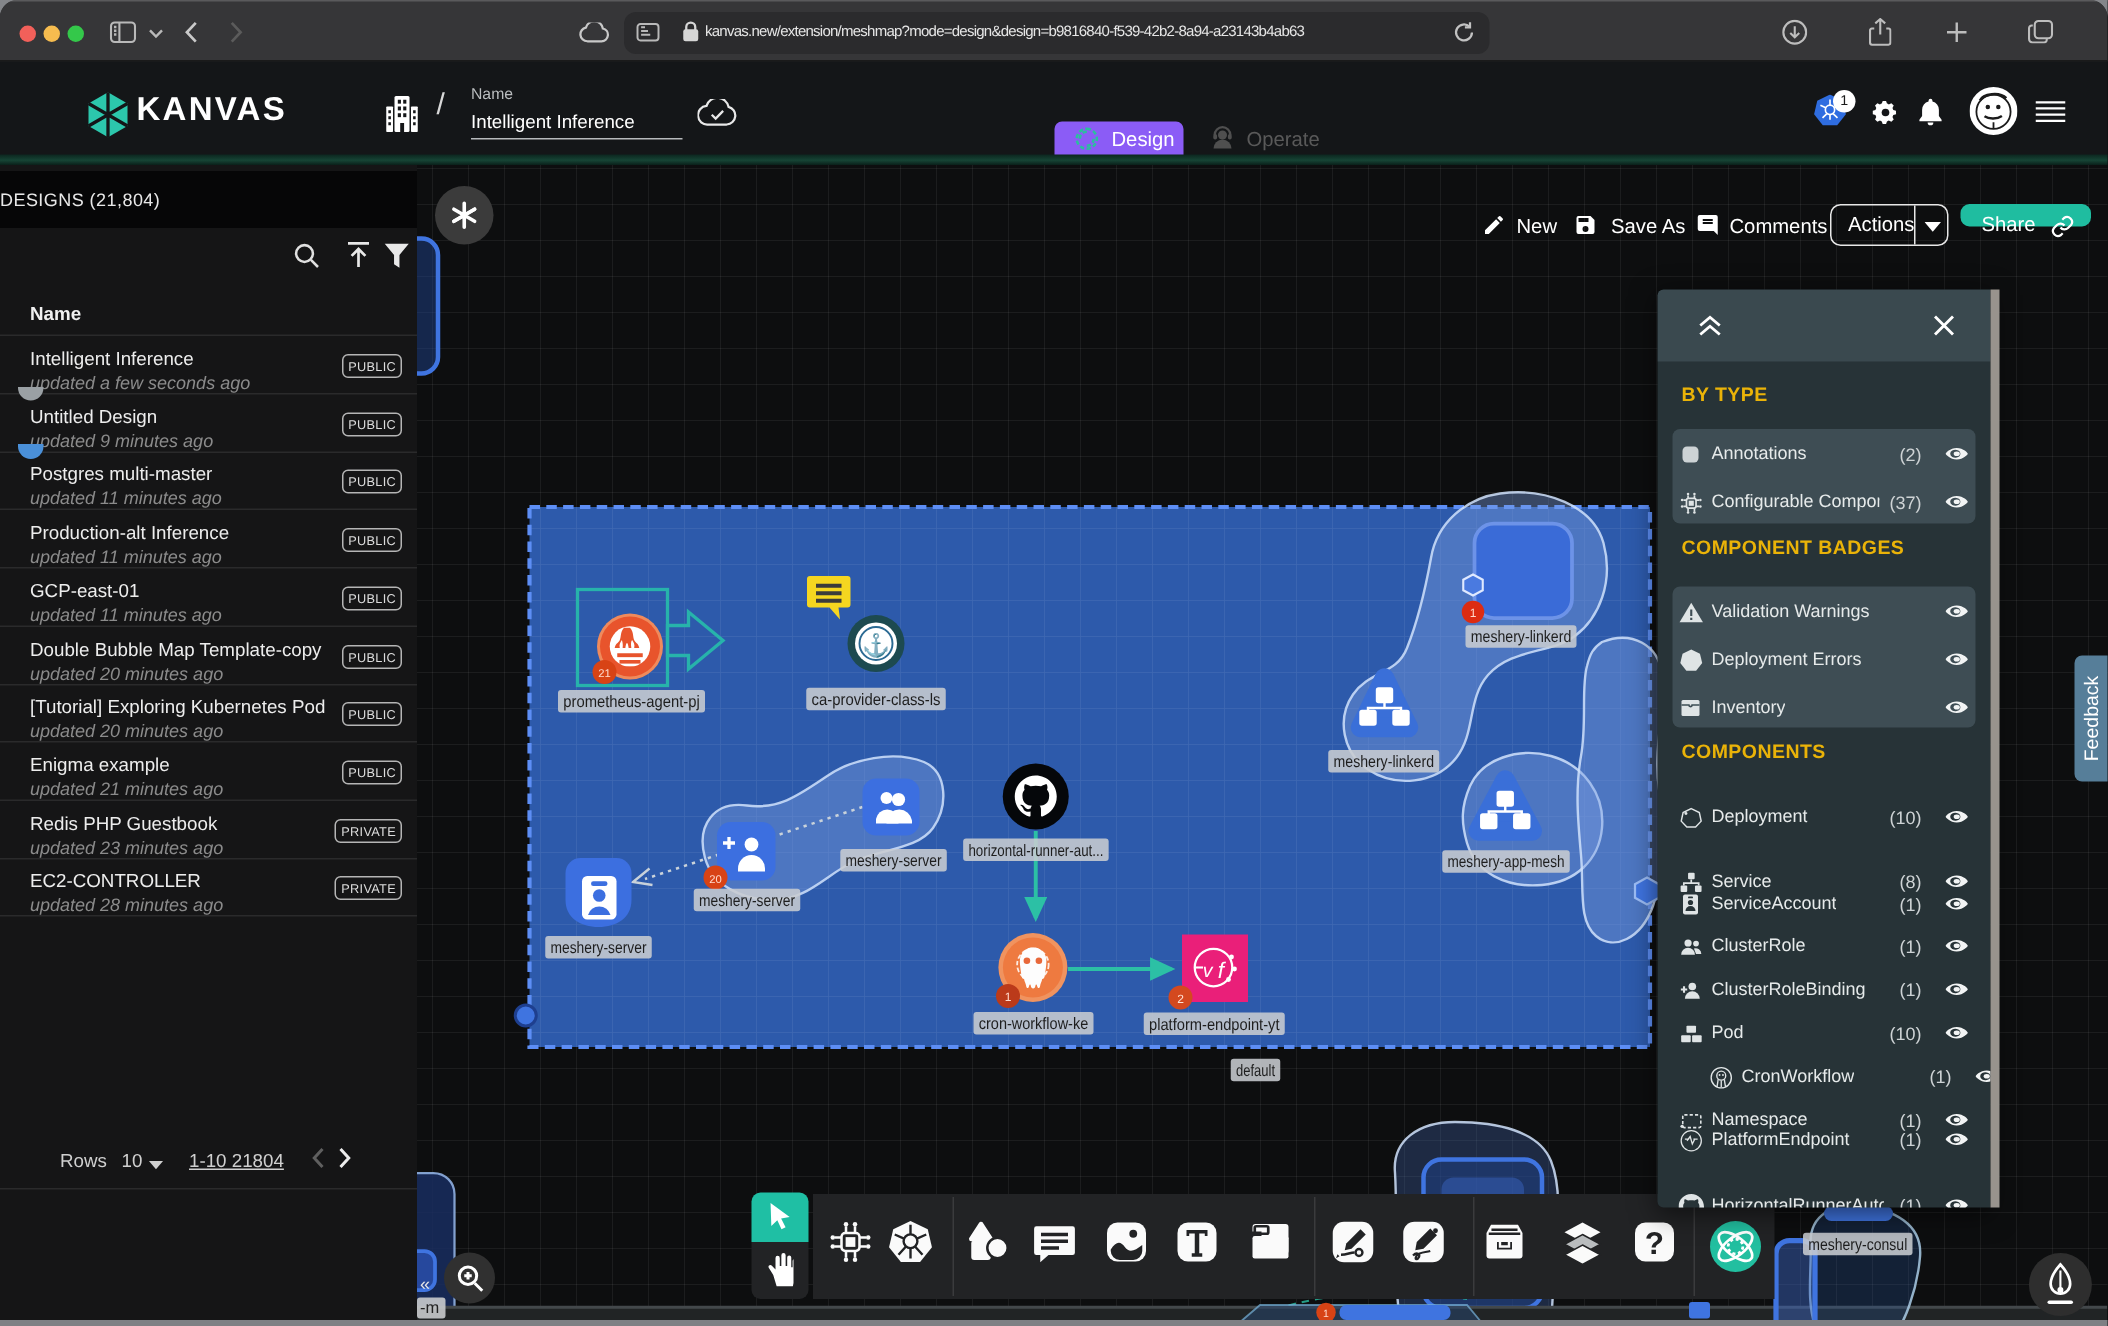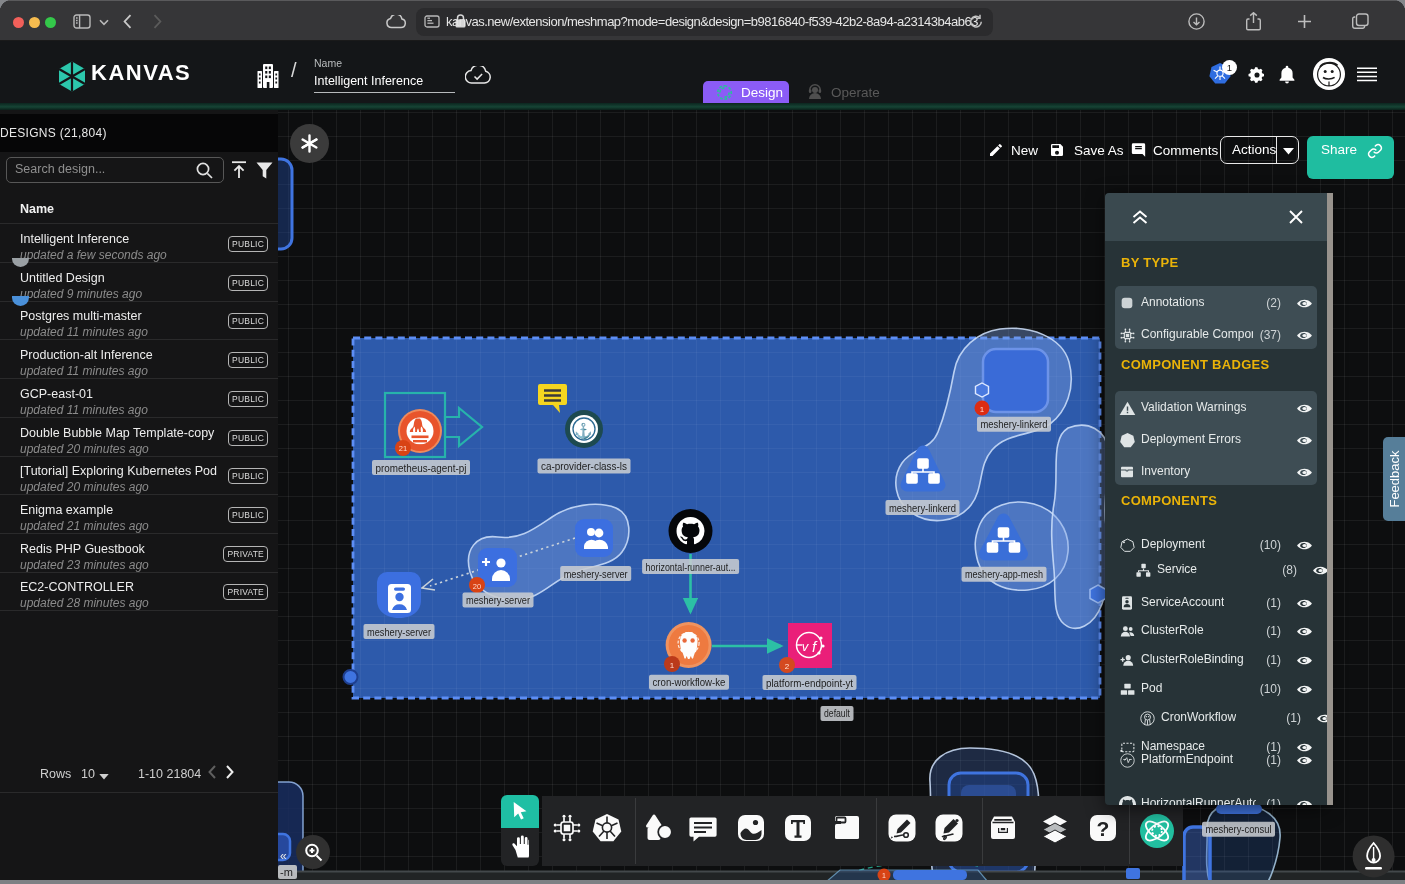--- a/index.html
+++ b/index.html
@@ -80,21 +80,21 @@
   <svg class="chromeicon" style="left:424px;top:14px;" width="16" height="13" viewBox="0 0 16 13" fill="none" stroke="#b9b9b9" stroke-width="1.3">
       <rect x="1" y="1" width="14" height="11" rx="2"></rect>
       <line x1="3.4" y1="5.6" x2="8" y2="5.6"></line>
       <line x1="3.4" y1="8.2" x2="9.5" y2="8.2"></line>
       <line x1="3.4" y1="3.2" x2="6" y2="3.2"></line>
     </svg>
   <svg class="chromeicon" style="left:455px;top:13px;" width="11" height="14" viewBox="0 0 11 14" fill="#d6d6d6">
       <rect x="0.5" y="5.5" width="10" height="8" rx="1.5"></rect>
       <path d="M2.5 6V4a3 3 0 0 1 6 0v2" fill="none" stroke="#d6d6d6" stroke-width="1.5"></path>
     </svg>
-  <div style="position:absolute;left:446px;top:0;height:28px;line-height:28px;top:7px;color:#e6e6e6;font-size:13px;letter-spacing:-0.5px;">kanvas.new/extension/meshmap?mode=design&amp;design=b9816840-f539-42b2-8a94-a23143b4ab63</div>
+  <div style="position:absolute;left:470px;top:0;height:28px;line-height:28px;top:7px;color:#e6e6e6;font-size:10px;letter-spacing:-0.5px;">kanvas.new/extension/meshmap?mode=design&amp;design=b9816840-f539-42b2-8a94-a23143b4ab63</div>
   <svg class="chromeicon" style="left:969px;top:13px;" width="14" height="15" viewBox="0 0 14 15" fill="none" stroke="#c2c2c2" stroke-width="1.5">
       <path d="M12.3 7.7a5.3 5.3 0 1 1-1.6-3.9"></path>
       <path d="M11 .8v3.4H7.6" fill="none"></path>
     </svg>
   <svg class="chromeicon" style="left:1188px;top:12px;" width="17" height="17" viewBox="0 0 17 17" fill="none" stroke="#bdbdbd" stroke-width="1.4">
       <circle cx="8.5" cy="8.5" r="7.6"></circle>
       <path d="M8.5 4.5v7M5.5 9l3 2.8 3-2.8"></path>
     </svg>
   <svg class="chromeicon" style="left:1246px;top:11px;" width="15" height="19" viewBox="0 0 15 19" fill="none" stroke="#bdbdbd" stroke-width="1.4">
       <path d="M7.5 1v10M4.2 3.6 7.5 .7l3.3 2.9"></path>
@@ -405,32 +405,31 @@
       <path d="M21.99 4a2 2 0 0 0-2-2H4a2 2 0 0 0-2 2v12a2 2 0 0 0 2 2h14l4 4zM17 11H7V9h10zm0-3H7V6h10z"></path>
     </svg>
   <span class="abs" style="left:178px;top:18px;">Comments</span>
   <div class="abs" style="left:245px;top:11px;width:79px;height:28px;border:1px solid #e8e8e8;border-radius:7px;">
     <span class="abs" style="left:11px;top:5px;">Actions</span>
     <div class="abs" style="left:55px;top:0;width:1px;height:26px;background:#e8e8e8;"></div>
     <svg class="abs" style="left:62px;top:11px;" width="11" height="7" viewBox="0 0 11 7" fill="#fff">
         <path d="M0 0h11L5.5 6.5z"></path>
       </svg>
   </div>
-  <div class="abs" style="left:332px;top:11px;width:87px;height:43px;background:#1fbda0;border-radius:6px;">
+  <div class="abs" style="left:332px;top:11px;width:87px;height:15px;background:#1fbda0;border-radius:6px;">
     <span class="abs" style="left:14px;top:6px;">Share</span>
     <svg class="abs" style="left:60px;top:7px;" width="16" height="16" viewBox="0 0 24 24" fill="none" stroke="#fff" stroke-width="2.2">
         <path d="M10 13a5 5 0 0 0 7.5.5l3-3a5 5 0 0 0-7-7l-1.7 1.7"></path>
         <path d="M14 11a5 5 0 0 0-7.5-.5l-3 3a5 5 0 0 0 7 7l1.7-1.7"></path>
       </svg>
   </div>
 </div>
 
 <div id="sidebar">
   <div id="sbhead">DESIGNS (21,804)</div>
-  <div id="search">Search design...</div>
   <svg class="abs" style="left:196px;top:52px;" width="17" height="17" viewBox="0 0 17 17" fill="none" stroke="#e0e0e0" stroke-width="1.7">
       <circle cx="7" cy="7" r="5.6"></circle>
       <line x1="11.3" y1="11.3" x2="16" y2="16"></line>
     </svg>
   <svg class="abs" style="left:231px;top:51px;" width="16" height="18" viewBox="0 0 16 18" fill="none" stroke="#e8e8e8" stroke-width="1.8">
       <path d="M1 1.2h14"></path>
       <path d="M8 17V5.5M3.4 9.6 8 5l4.6 4.6"></path>
     </svg>
   <svg class="abs" style="left:256px;top:52px;" width="17" height="17" viewBox="0 0 17 17" fill="#e8e8e8">
       <path d="M0.5 0.5h16L10.3 8v8.5l-3.6-2.3V8z"></path>
@@ -488,21 +487,21 @@
       <div class="badge">PRIVATE</div>
     </div>
 <div class="abs" style="left:12px;top:148px;width:17px;height:9px;border-radius:0 0 9px 9px;background:#9aa0a4;overflow:hidden;"></div>
 <div class="abs" style="left:12px;top:186px;width:17px;height:10px;border-radius:0 0 9px 9px;background:#4a90d9;"></div>
 <div id="pager">
 <span class="abs" style="left:40px;top:8px;">Rows</span>
 <span class="abs" style="left:81px;top:8px;">10</span>
 <svg class="abs" style="left:99px;top:15px;" width="10" height="6" viewBox="0 0 11 7" fill="#cfcfcf">
         <path d="M0 0h11L5.5 6.5z"></path>
       </svg>
-<span class="abs" style="left:138px;top:8px;">1-10 21804</span>
+<span class="abs" style="left:126px;top:8px;text-decoration:underline;">1-10 21804</span>
 <svg class="abs" style="left:208px;top:6px;" width="8" height="14" viewBox="0 0 8 14" fill="none" stroke="#5f5f5f" stroke-width="2">
         <path d="M7 1 1.5 7 7 13"></path>
       </svg>
 <svg class="abs" style="left:226px;top:6px;" width="8" height="14" viewBox="0 0 8 14" fill="none" stroke="#ededed" stroke-width="2">
         <path d="M1 1 6.5 7 1 13"></path>
       </svg>
 </div>
 <div class="abs" style="left:0;top:682px;width:278px;height:1px;background:#2a2a2b;"></div>
 </div>
 
@@ -588,21 +587,21 @@
           <path d="M12 3.2 20.3 7.2 22.2 16 16.5 22 7.5 22 1.8 16 3.7 7.2Z" transform="scale(.92) translate(1,0)"></path>
           <circle cx="7" cy="7.5" r="1.4" fill="#dfe4e5" stroke="none"></circle>
         </svg></span>
       <span class="txt" style="">Deployment</span>
       <span class="cnt">(10)</span>
       <span class="eye"><svg viewBox="0 0 24 24" width="17" height="13" preserveAspectRatio="none" fill="#f2f4f4">
           <path d="M12 5C5.6 5 1.6 11.2 1.6 12S5.6 19 12 19s10.4-6.2 10.4-7S18.4 5 12 5zm0 11.6A4.8 4.8 0 1 1 12 7.4a4.8 4.8 0 0 1 0 9.2z"></path>
           <circle cx="12" cy="12" r="2.9"></circle>
         </svg></span>
     </div>
-<div class="prow" style="top:362px;margin-left:16px;">
+<div class="prow" style="top:380px;">
       <span class="icn"><svg viewBox="0 0 24 24" width="17" height="17" fill="#dfe4e5">
           <rect x="9" y="2.5" width="6.2" height="6.2" rx="1"></rect>
           <rect x="2" y="14.5" width="6.2" height="6.2" rx="1"></rect>
           <rect x="15.5" y="14.5" width="6.2" height="6.2" rx="1"></rect>
           <path d="M12 9v3M5 14.5v-2.2h14v2.2M12 12h0" stroke="#dfe4e5" stroke-width="1.6" fill="none"></path>
         </svg></span>
       <span class="txt" style="">Service</span>
       <span class="cnt">(8)</span>
       <span class="eye"><svg viewBox="0 0 24 24" width="17" height="13" preserveAspectRatio="none" fill="#f2f4f4">
           <path d="M12 5C5.6 5 1.6 11.2 1.6 12S5.6 19 12 19s10.4-6.2 10.4-7S18.4 5 12 5zm0 11.6A4.8 4.8 0 1 1 12 7.4a4.8 4.8 0 0 1 0 9.2z"></path>

